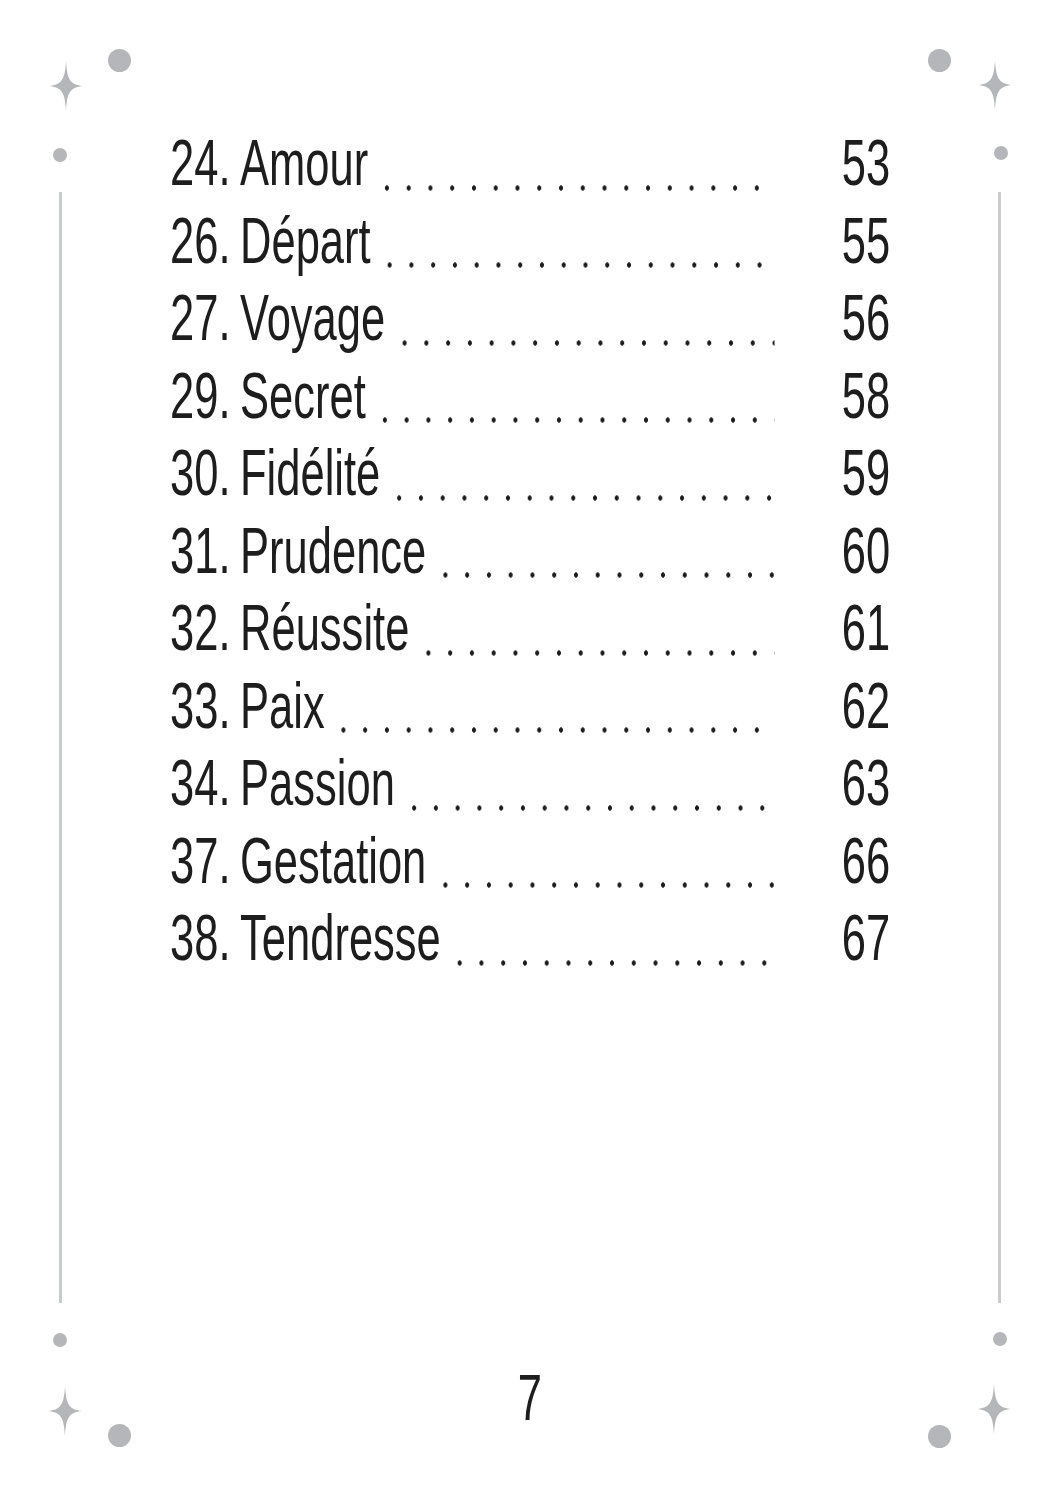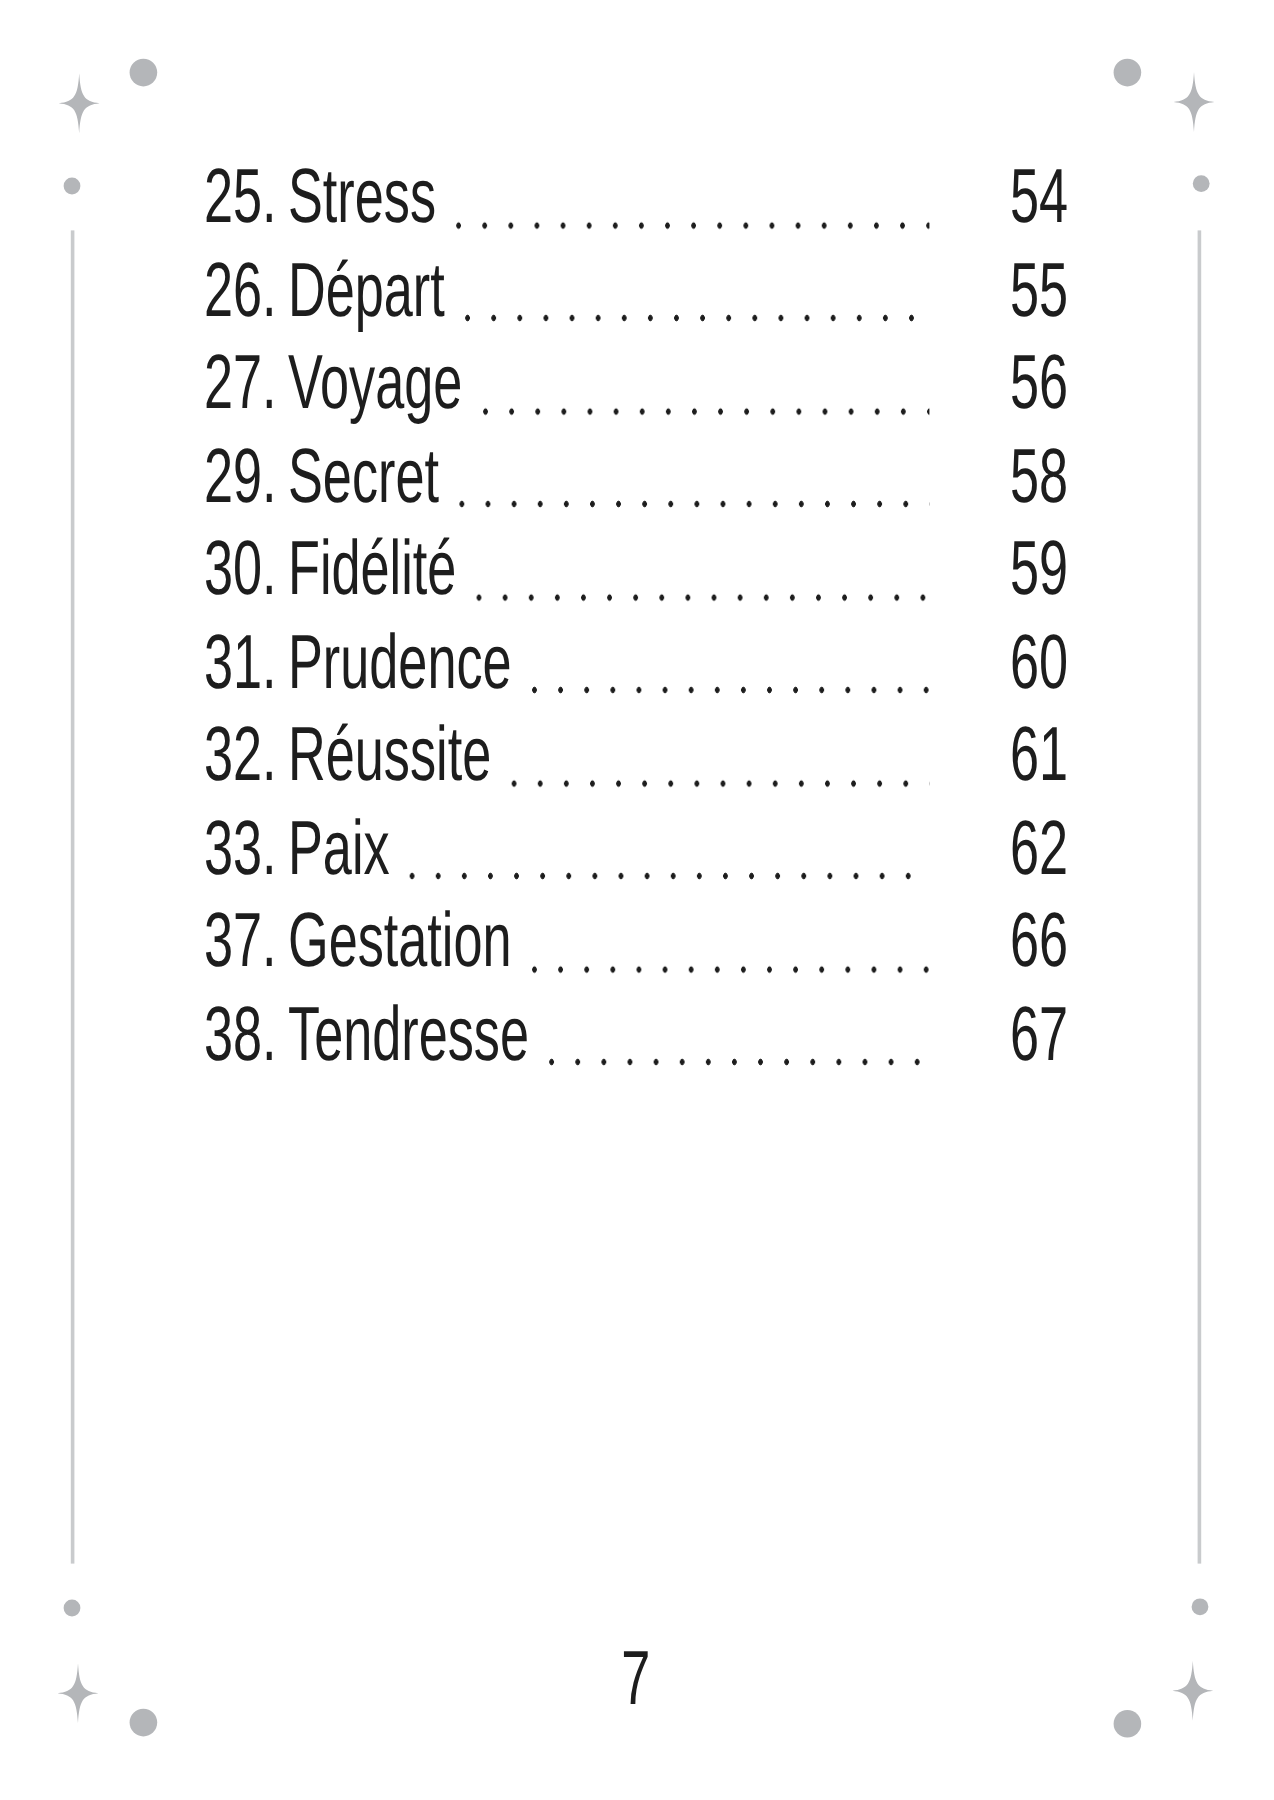--- a/index.html
+++ b/index.html
@@ -82,29 +82,29 @@
 
 <span class="orn dot sm" style="left:993px;top:1332px;"></span>
 <span class="orn sparkle" style="left:977px;top:1384px;">
   <svg viewBox="0 0 34 50" xmlns="http://www.w3.org/2000/svg">
       <path fill="#b4b6b9" d="M17 0 C18.2 19 21 23.5 34 25 C21 26.5 18.2 31 17 50 C15.8 31 13 26.5 0 25 C13 23.5 15.8 19 17 0 Z"></path>
     </svg>
 </span>
 <span class="orn dot lg" style="left:928px;top:1425px;"></span>
 
 <div class="toc" id="toc-list">
-
-  <div class="row">
-    <div class="row-inner">
-      <span class="num">25.</span>
-      <span class="title">Stress</span>
-      <span class="dots"></span>
-      <span class="pg">54</span>
-    </div>
-  </div>
+  <div class="row">
+    <div class="row-inner">
+      <span class="num">24.</span>
+      <span class="title">Amour</span>
+      <span class="dots"></span>
+      <span class="pg">53</span>
+    </div>
+  </div>
+
 
   <div class="row">
     <div class="row-inner">
       <span class="num">26.</span>
       <span class="title">Départ</span>
       <span class="dots"></span>
       <span class="pg">55</span>
     </div>
   </div>
 
@@ -156,20 +156,28 @@
 
   <div class="row">
     <div class="row-inner">
       <span class="num">33.</span>
       <span class="title">Paix</span>
       <span class="dots"></span>
       <span class="pg">62</span>
     </div>
   </div>
 
+  <div class="row">
+    <div class="row-inner">
+      <span class="num">34.</span>
+      <span class="title">Passion</span>
+      <span class="dots"></span>
+      <span class="pg">63</span>
+    </div>
+  </div>
 
 
 
   <div class="row">
     <div class="row-inner">
       <span class="num">37.</span>
       <span class="title">Gestation</span>
       <span class="dots"></span>
       <span class="pg">66</span>
     </div>

